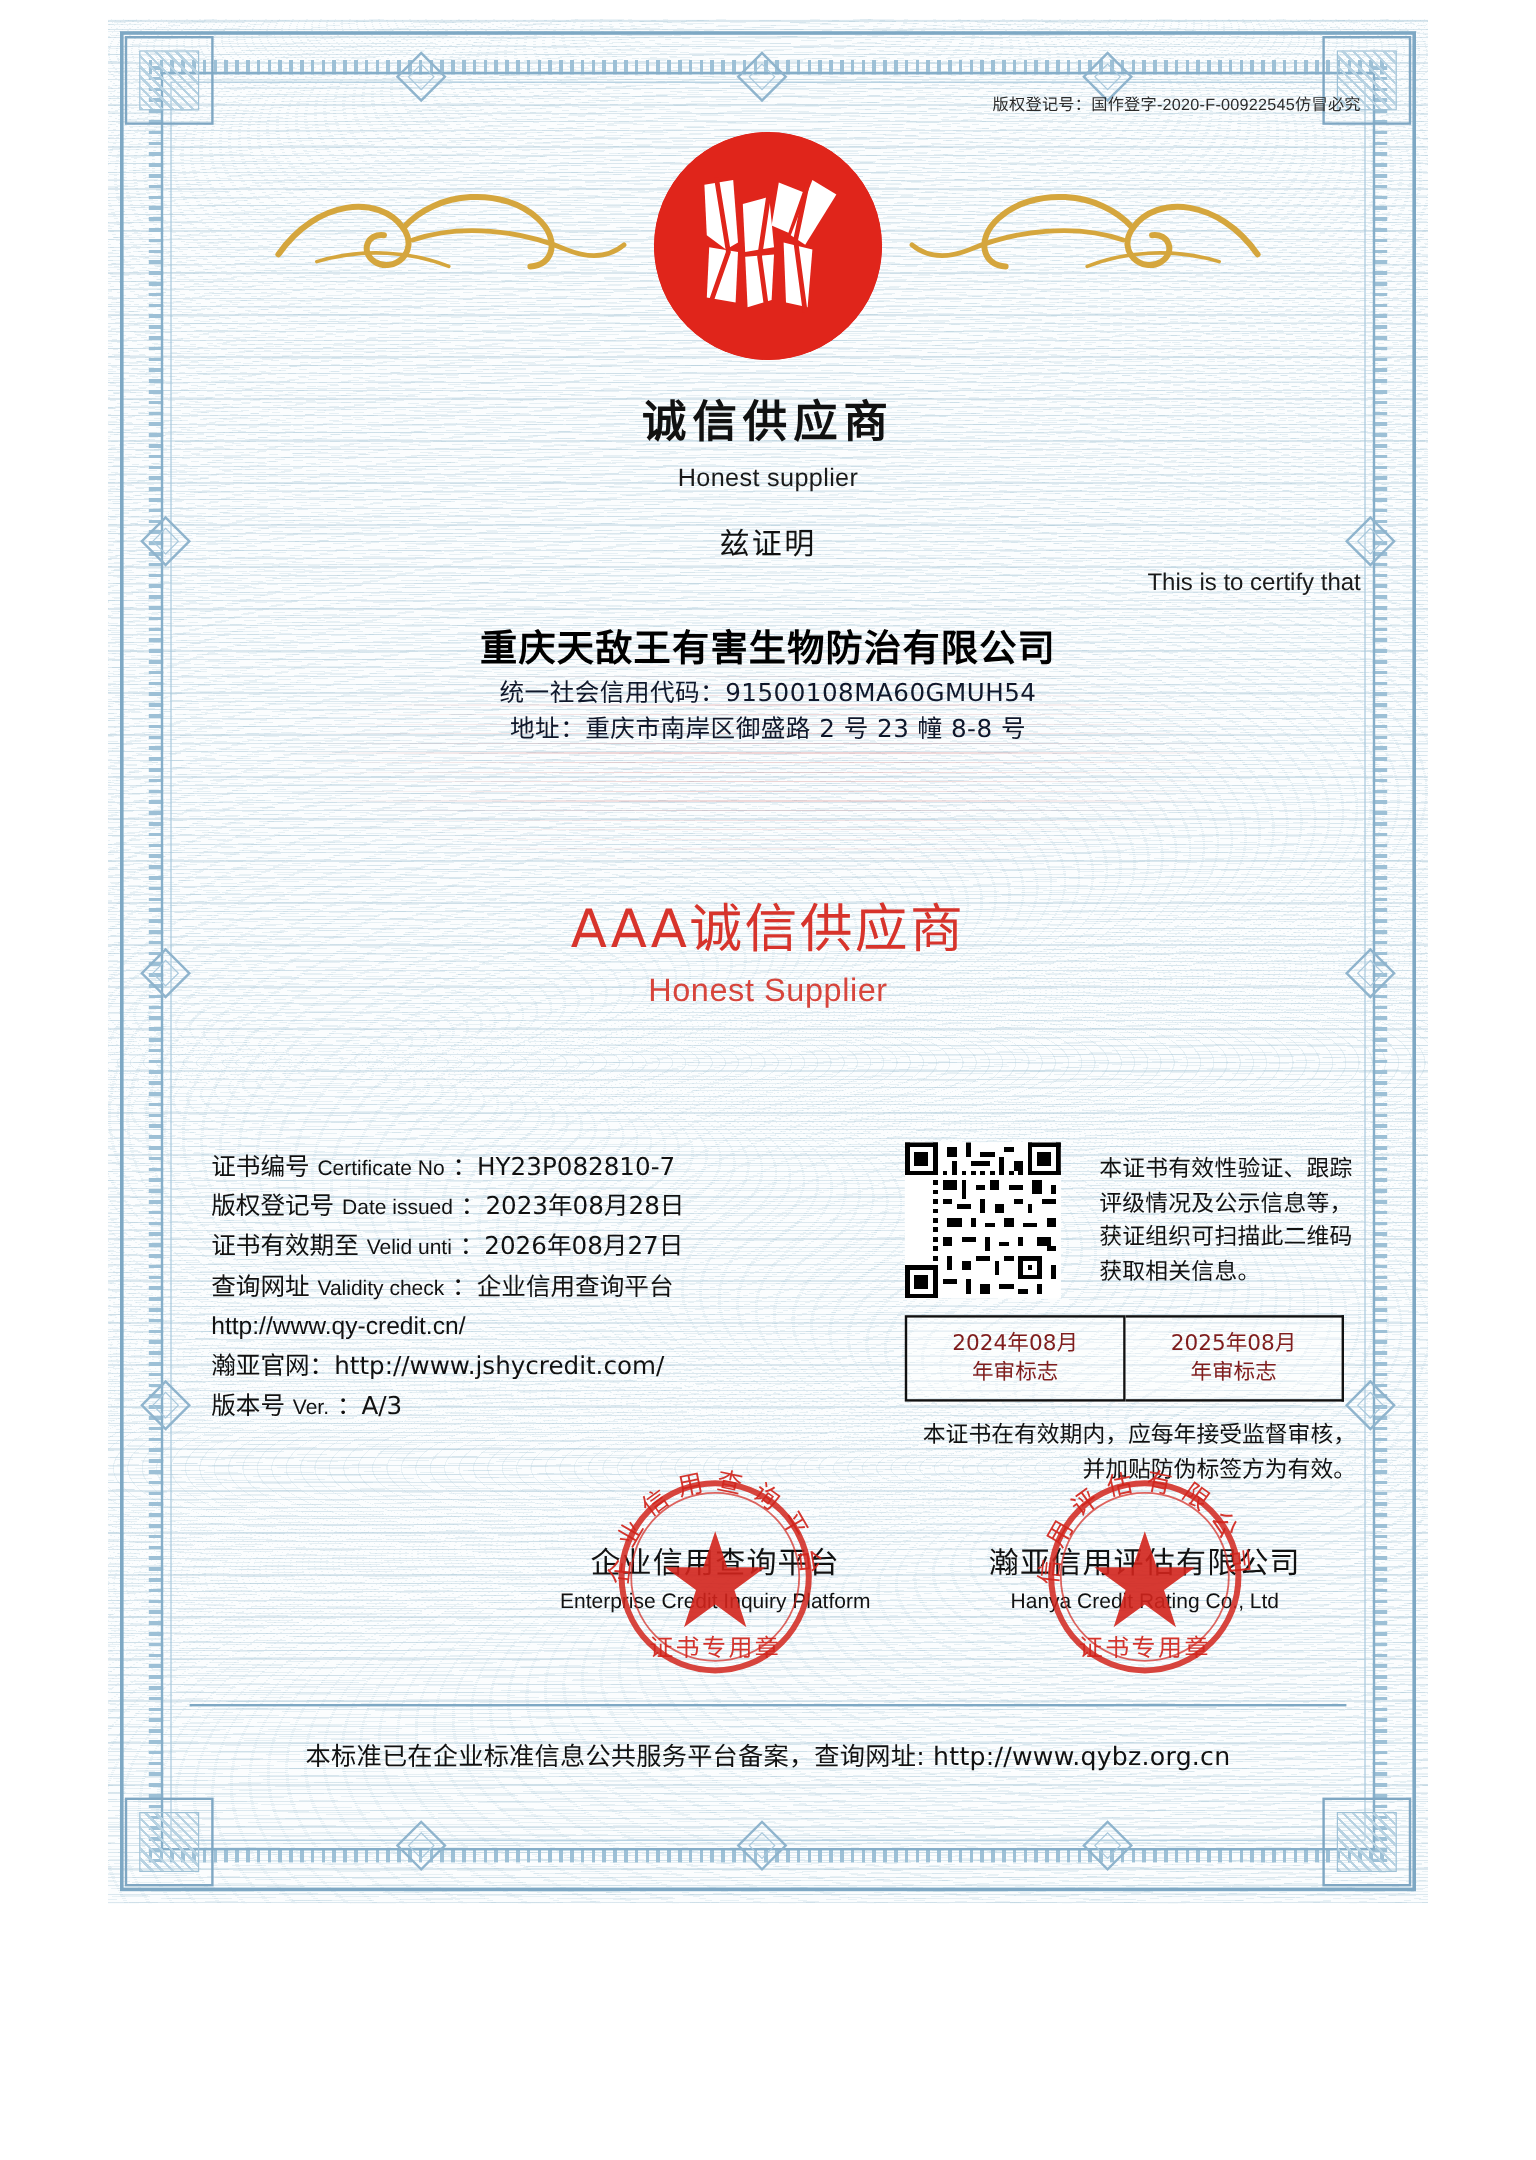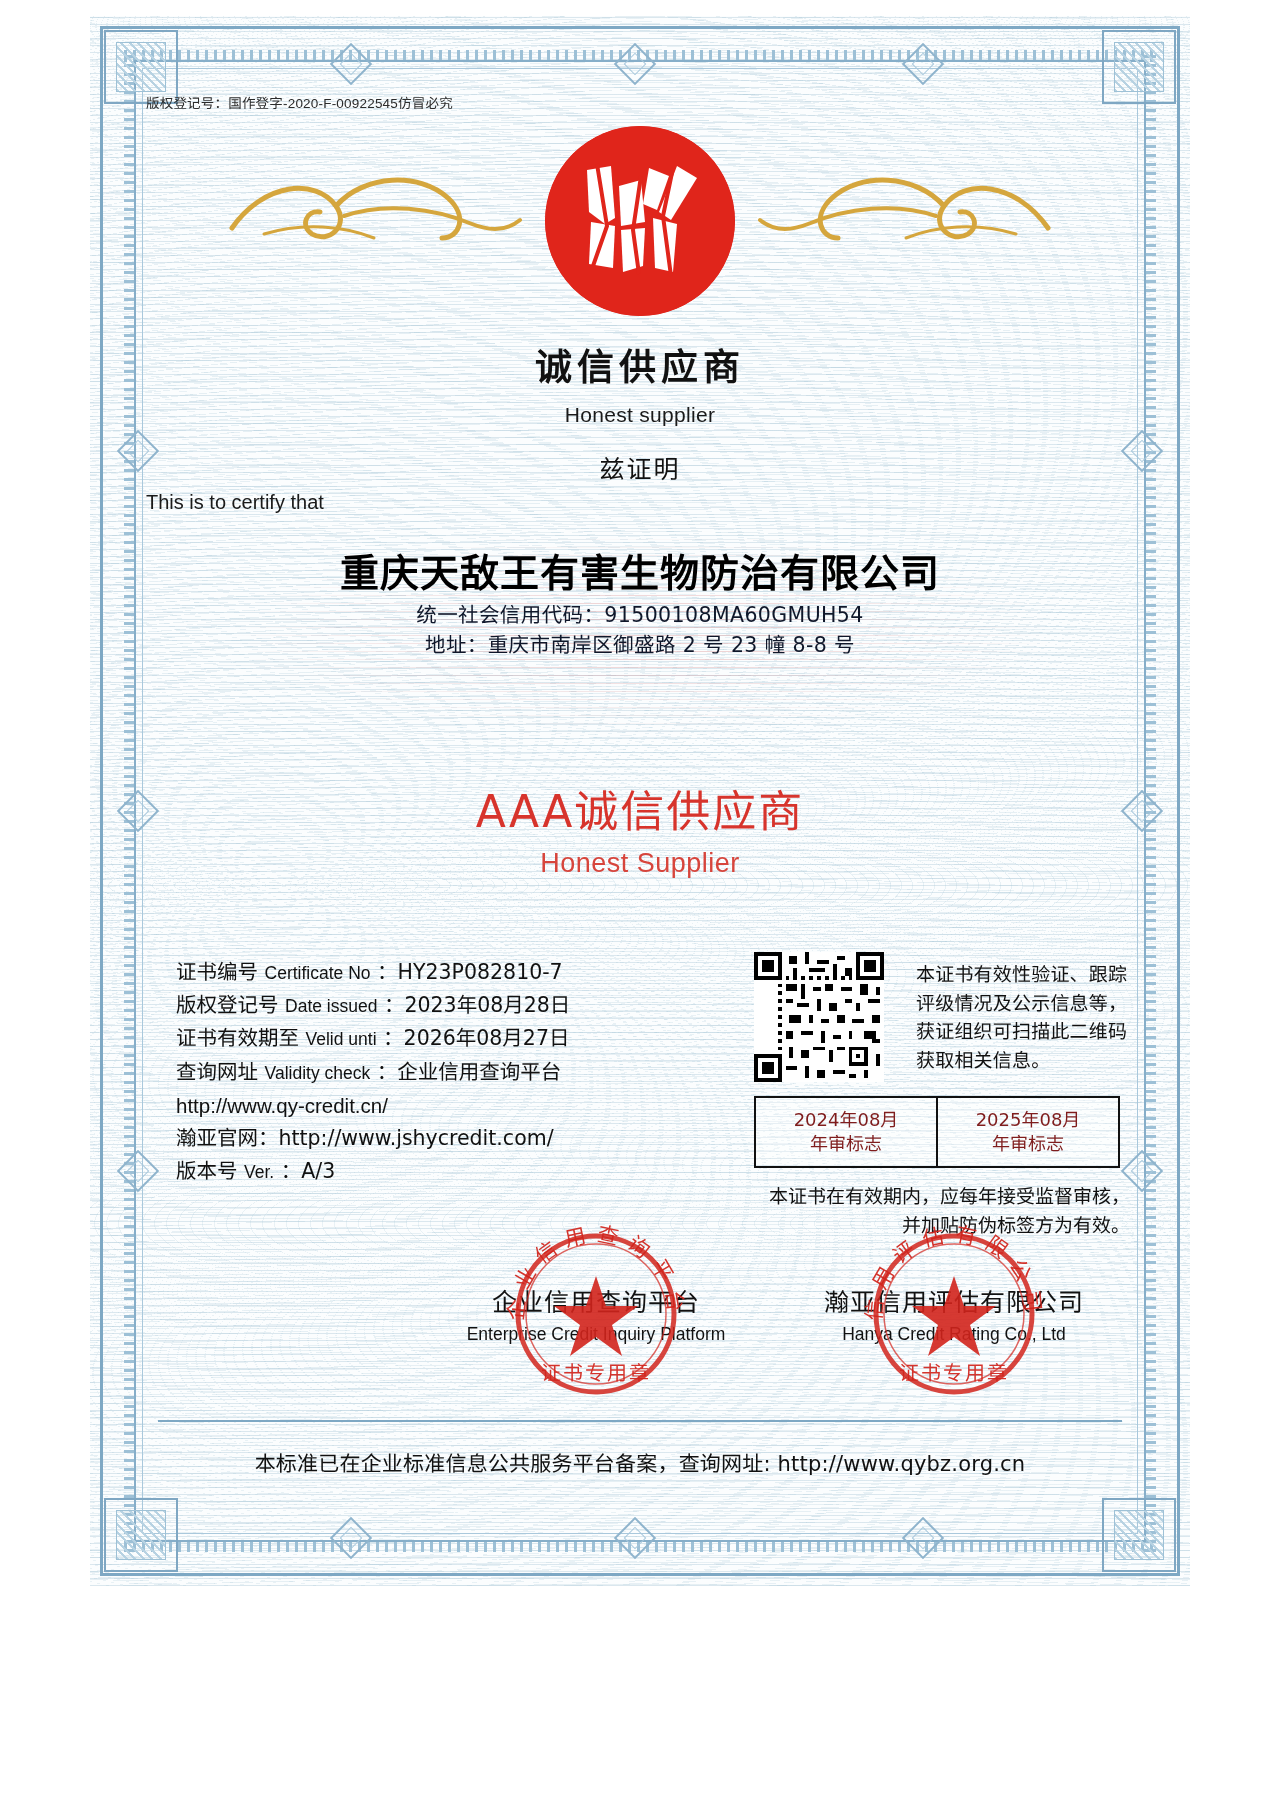--- a/index.html
+++ b/index.html
@@ -149,25 +149,25 @@
   }
 
   
   .content {
     position: absolute;
     inset: 56px;
     box-sizing: border-box;
   }
 
   .copyright-line {
-    text-align: left;
+    text-align: right;
     font-size: 13.5px;
     color: #2b2b2b;
     letter-spacing: .2px;
-    margin-top: 20px;
+    margin-top: 4px;
   }
 
   
   .header-area {
     position: relative;
     height: 215px;
     margin-top: 4px;
   }
   .flourish {
     position: absolute;
@@ -210,31 +210,31 @@
   }
   .certify-cn {
     text-align: center;
     font-size: 25px;
     color: #111;
     margin-top: 22px;
     letter-spacing: 2px;
     font-family: "DejaVu Sans", "Liberation Sans", sans-serif;
   }
   .certify-en {
-    text-align: left;
+    text-align: right;
     font-size: 20px;
     color: #1a1a1a;
     margin-top: 6px;
   }
   .company-name {
     text-align: center;
-    font-size: 39px;
+    font-size: 31px;
     font-weight: bold;
     color: #000;
-    margin-top: 28px;
+    margin-top: 17px;
     letter-spacing: 1px;
     font-family: "DejaVu Sans", "Liberation Sans", sans-serif;
   }
   .company-code,
   .company-addr {
     text-align: center;
     font-size: 20.5px;
     color: #0f172a;
     margin-top: 0;
     letter-spacing: .4px;

